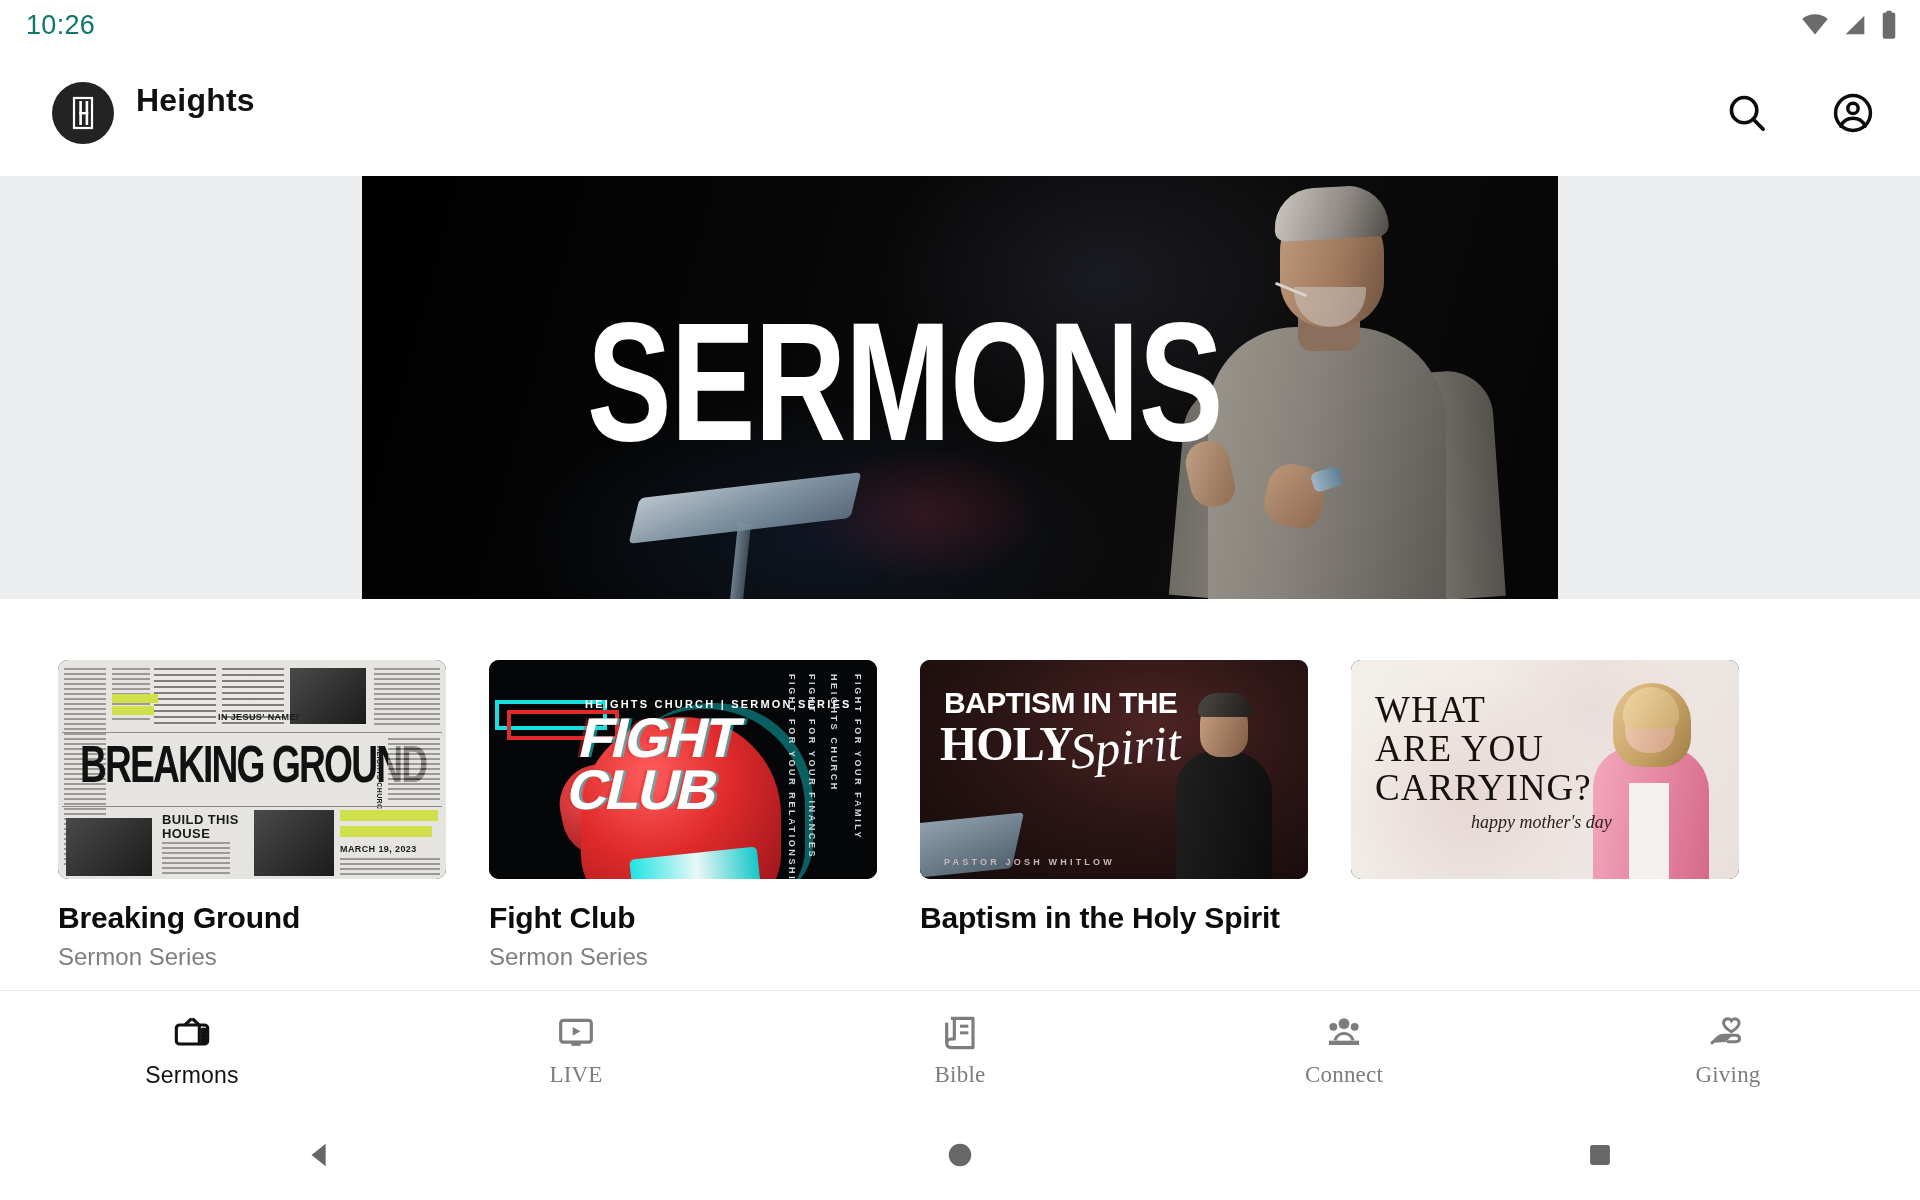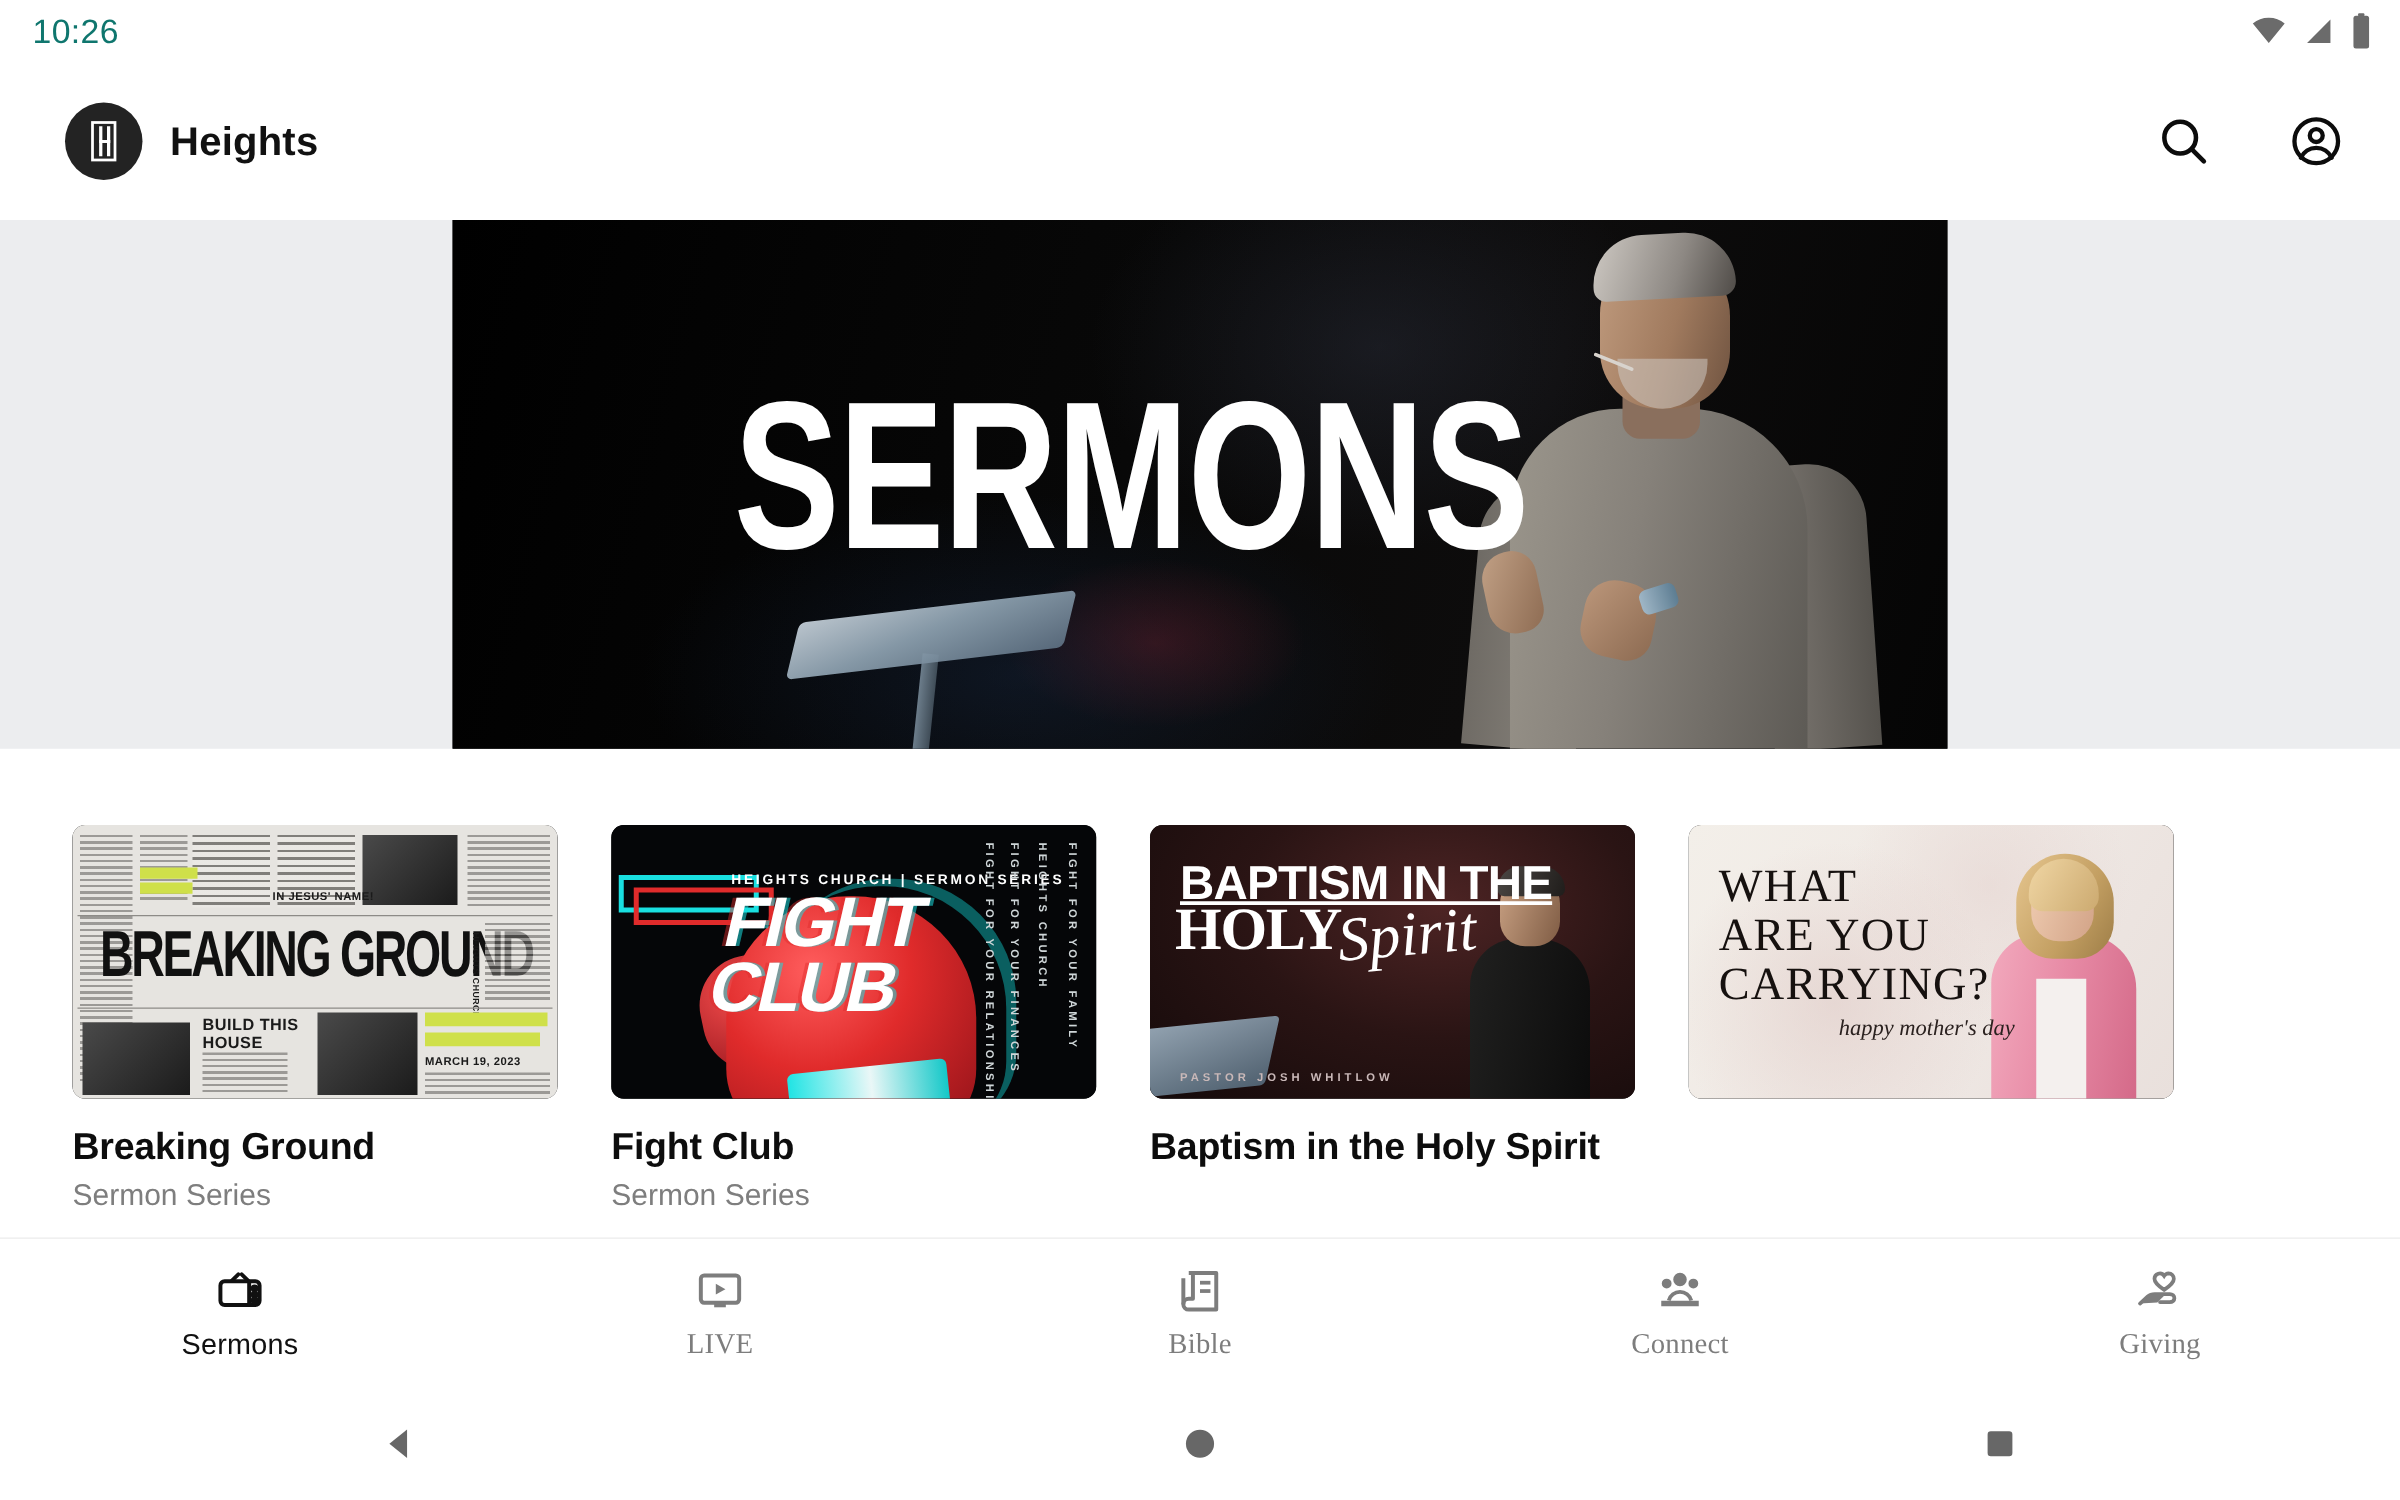--- a/index.html
+++ b/index.html
@@ -20,21 +20,21 @@
   .status-time { font-size: 27px; color: #0f766e; letter-spacing: .3px; font-weight:400; }
   .status-icons { display: flex; align-items: center; gap: 11px; }
   .status-icons svg { display:block; }
 
   
   .appbar {
     position: absolute; top: 50px; left: 0; width: 1920px; height: 126px;
     display: flex; align-items: center; justify-content: space-between;
     padding: 0 40px 0 52px; background: #ffffff;
   }
-  .brand { display: flex; align-items: center; gap: 22px; }
+  .brand { display: flex; gap: 22px; }
   .brand-logo {
     width: 62px; height: 62px; border-radius: 50%;
     background: #232323; display: flex; align-items: center; justify-content: center;
   }
   .brand-title { font-size: 32px; font-weight: 700; color: #111; letter-spacing: .2px; }
   .appbar-actions { display: flex; align-items: center; gap: 52px; }
   .icon-btn { width: 54px; height: 54px; display: flex; align-items: center; justify-content: center; cursor: pointer; }
 
   
   .hero-band {
@@ -136,21 +136,21 @@
     position:absolute; left: 86px; top: 52px;
     font-size: 56px; font-weight: 700; color:#fff; line-height:.92; letter-spacing:-2px;
     transform: skewX(-13deg); text-shadow: 3px 0 0 rgba(25,223,224,.55), -3px 0 0 rgba(224,43,43,.45);
   }
   .fc-side { position:absolute; right: 14px; top: 10px; width: 86px; height: 200px; }
   .fc-vert { position:absolute; font-size: 9px; font-weight: 700; color:#cfd6d8; letter-spacing: 2.6px;
     writing-mode: vertical-rl; white-space:nowrap; }
 
   
   .bp { position:absolute; inset:0; background: radial-gradient(ellipse at 60% 30%, #4d2424 0%, #2a1414 48%, #140a0a 100%); overflow:hidden; }
-  .bp-l1 { position:absolute; left: 24px; top: 26px; font-size: 38px; font-weight: 700; color:#fff; letter-spacing:-.6px;text-decoration:underline; }
+  .bp-l1 { position:absolute; left: 24px; top: 26px; font-size: 30px; font-weight: 700; color:#fff; letter-spacing:-.6px; }
   .bp-l2 { position:absolute; left: 20px; top: 56px; font-size: 48px; font-weight: 700; color:#fff; font-family:"Liberation Serif", serif; letter-spacing:-1px; }
   .bp-script { position:absolute; left: 150px; top: 58px; font-size: 50px; color:#fff;
     font-family:"Liberation Serif", serif; font-style: italic; transform: rotate(-5deg); }
   .bp-credit { position:absolute; left: 24px; bottom: 12px; font-size: 9px; color:#c9b8b8; letter-spacing: 3.2px; font-weight:600; }
   .bp-person { position:absolute; right: 28px; bottom: 0; width: 120px; height: 186px; }
   .bp-body { position:absolute; left: 16px; bottom: 0; width: 96px; height: 128px;
     background: linear-gradient(100deg,#20201f,#0c0c0c); border-radius: 38px 42px 0 0; }
   .bp-head { position:absolute; left: 40px; bottom: 122px; width: 48px; height: 58px;
     background: linear-gradient(110deg,#caa284,#7f5c44); border-radius: 24px 24px 20px 20px; }
   .bp-hair { position:absolute; left: 38px; bottom: 162px; width: 54px; height: 24px;

